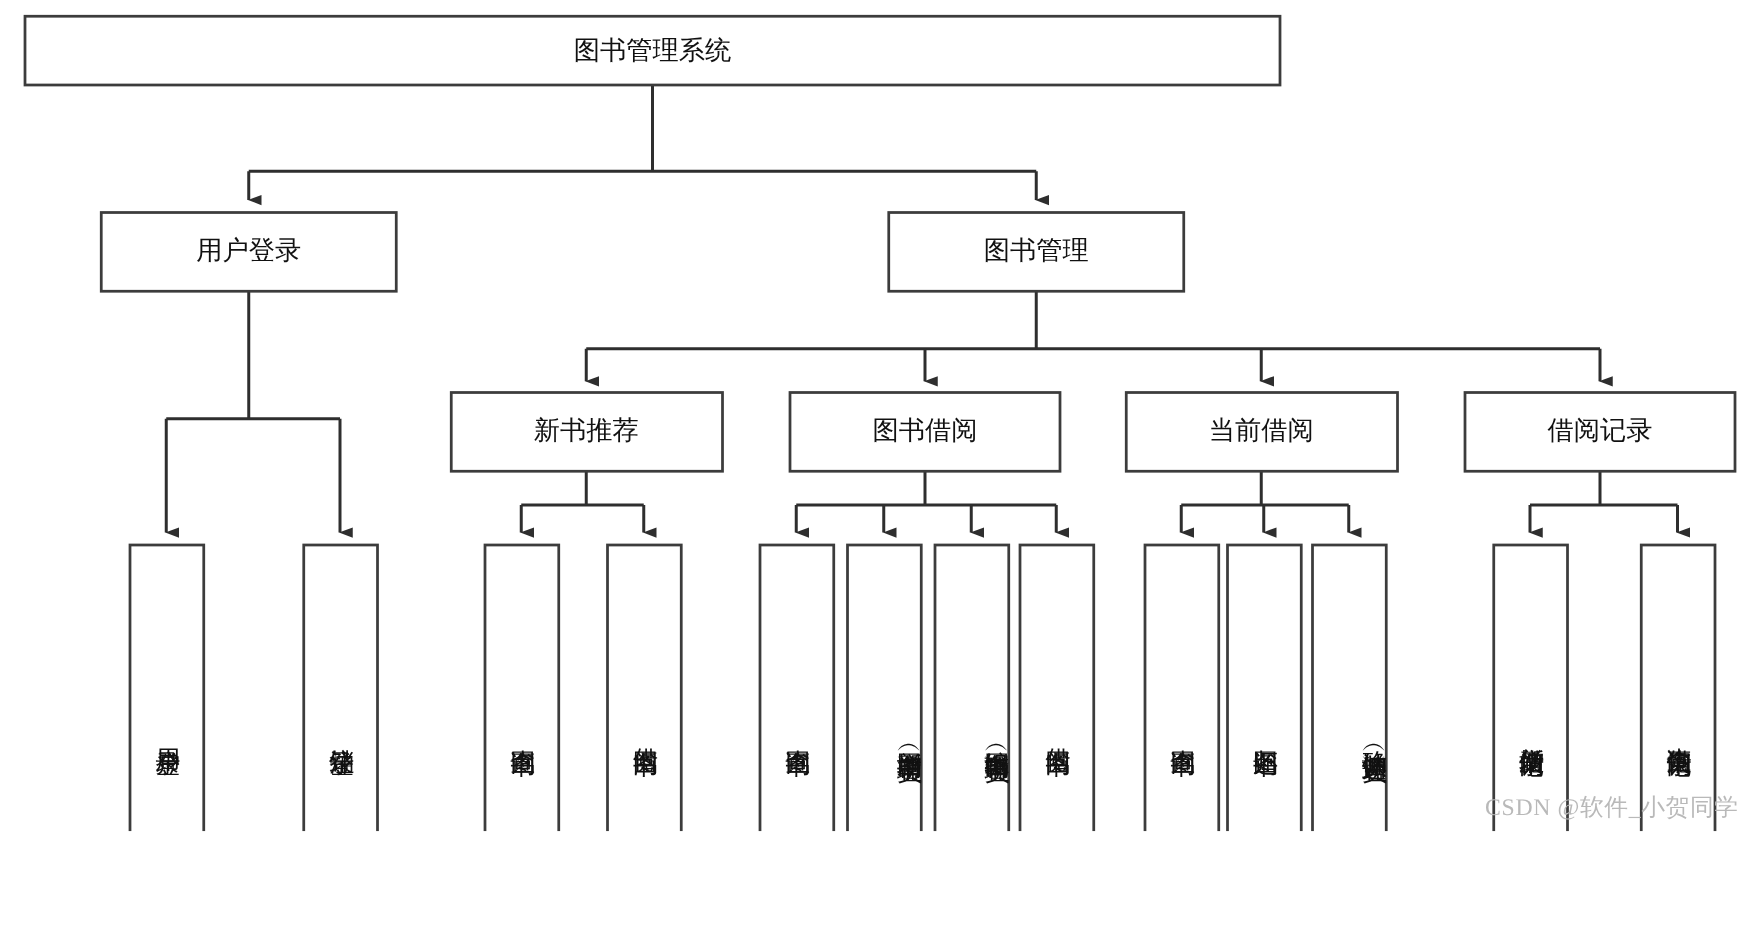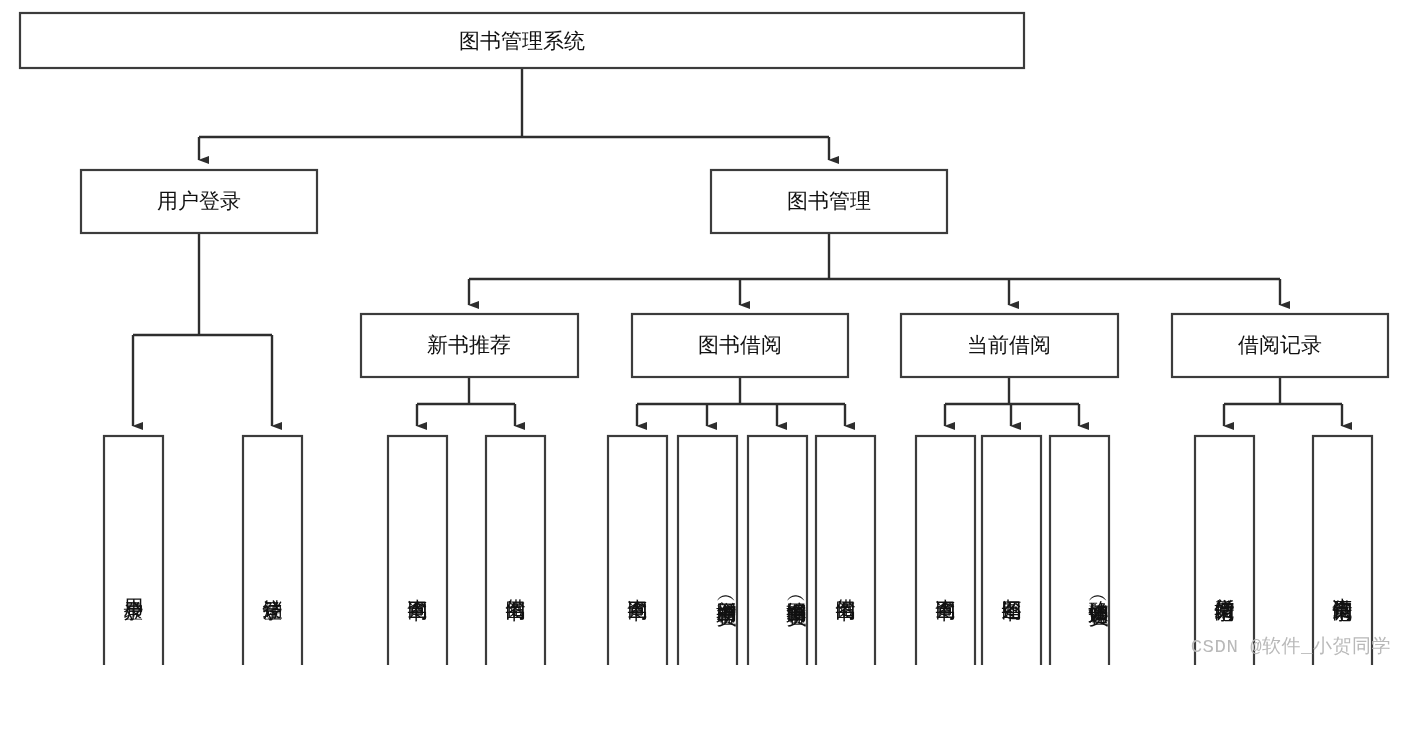--- a/index.html
+++ b/index.html
@@ -60,21 +60,21 @@
     white-space: nowrap;
     display: flex;
     align-items: center;
     justify-content: center;
     pointer-events: none;
   }
   .watermark {
     position: absolute;
     right: 14px;
     bottom: 6px;
-    font-family: Liberation Mono, monospace;
+    font-family: Liberation Serif, serif;
     font-size: 19px;
     color: #b9b9b9;
     white-space: nowrap;
     letter-spacing: 0.5px;
   }
 </style>
 </head>
 <body>
 
 <div id="diagram-root">

